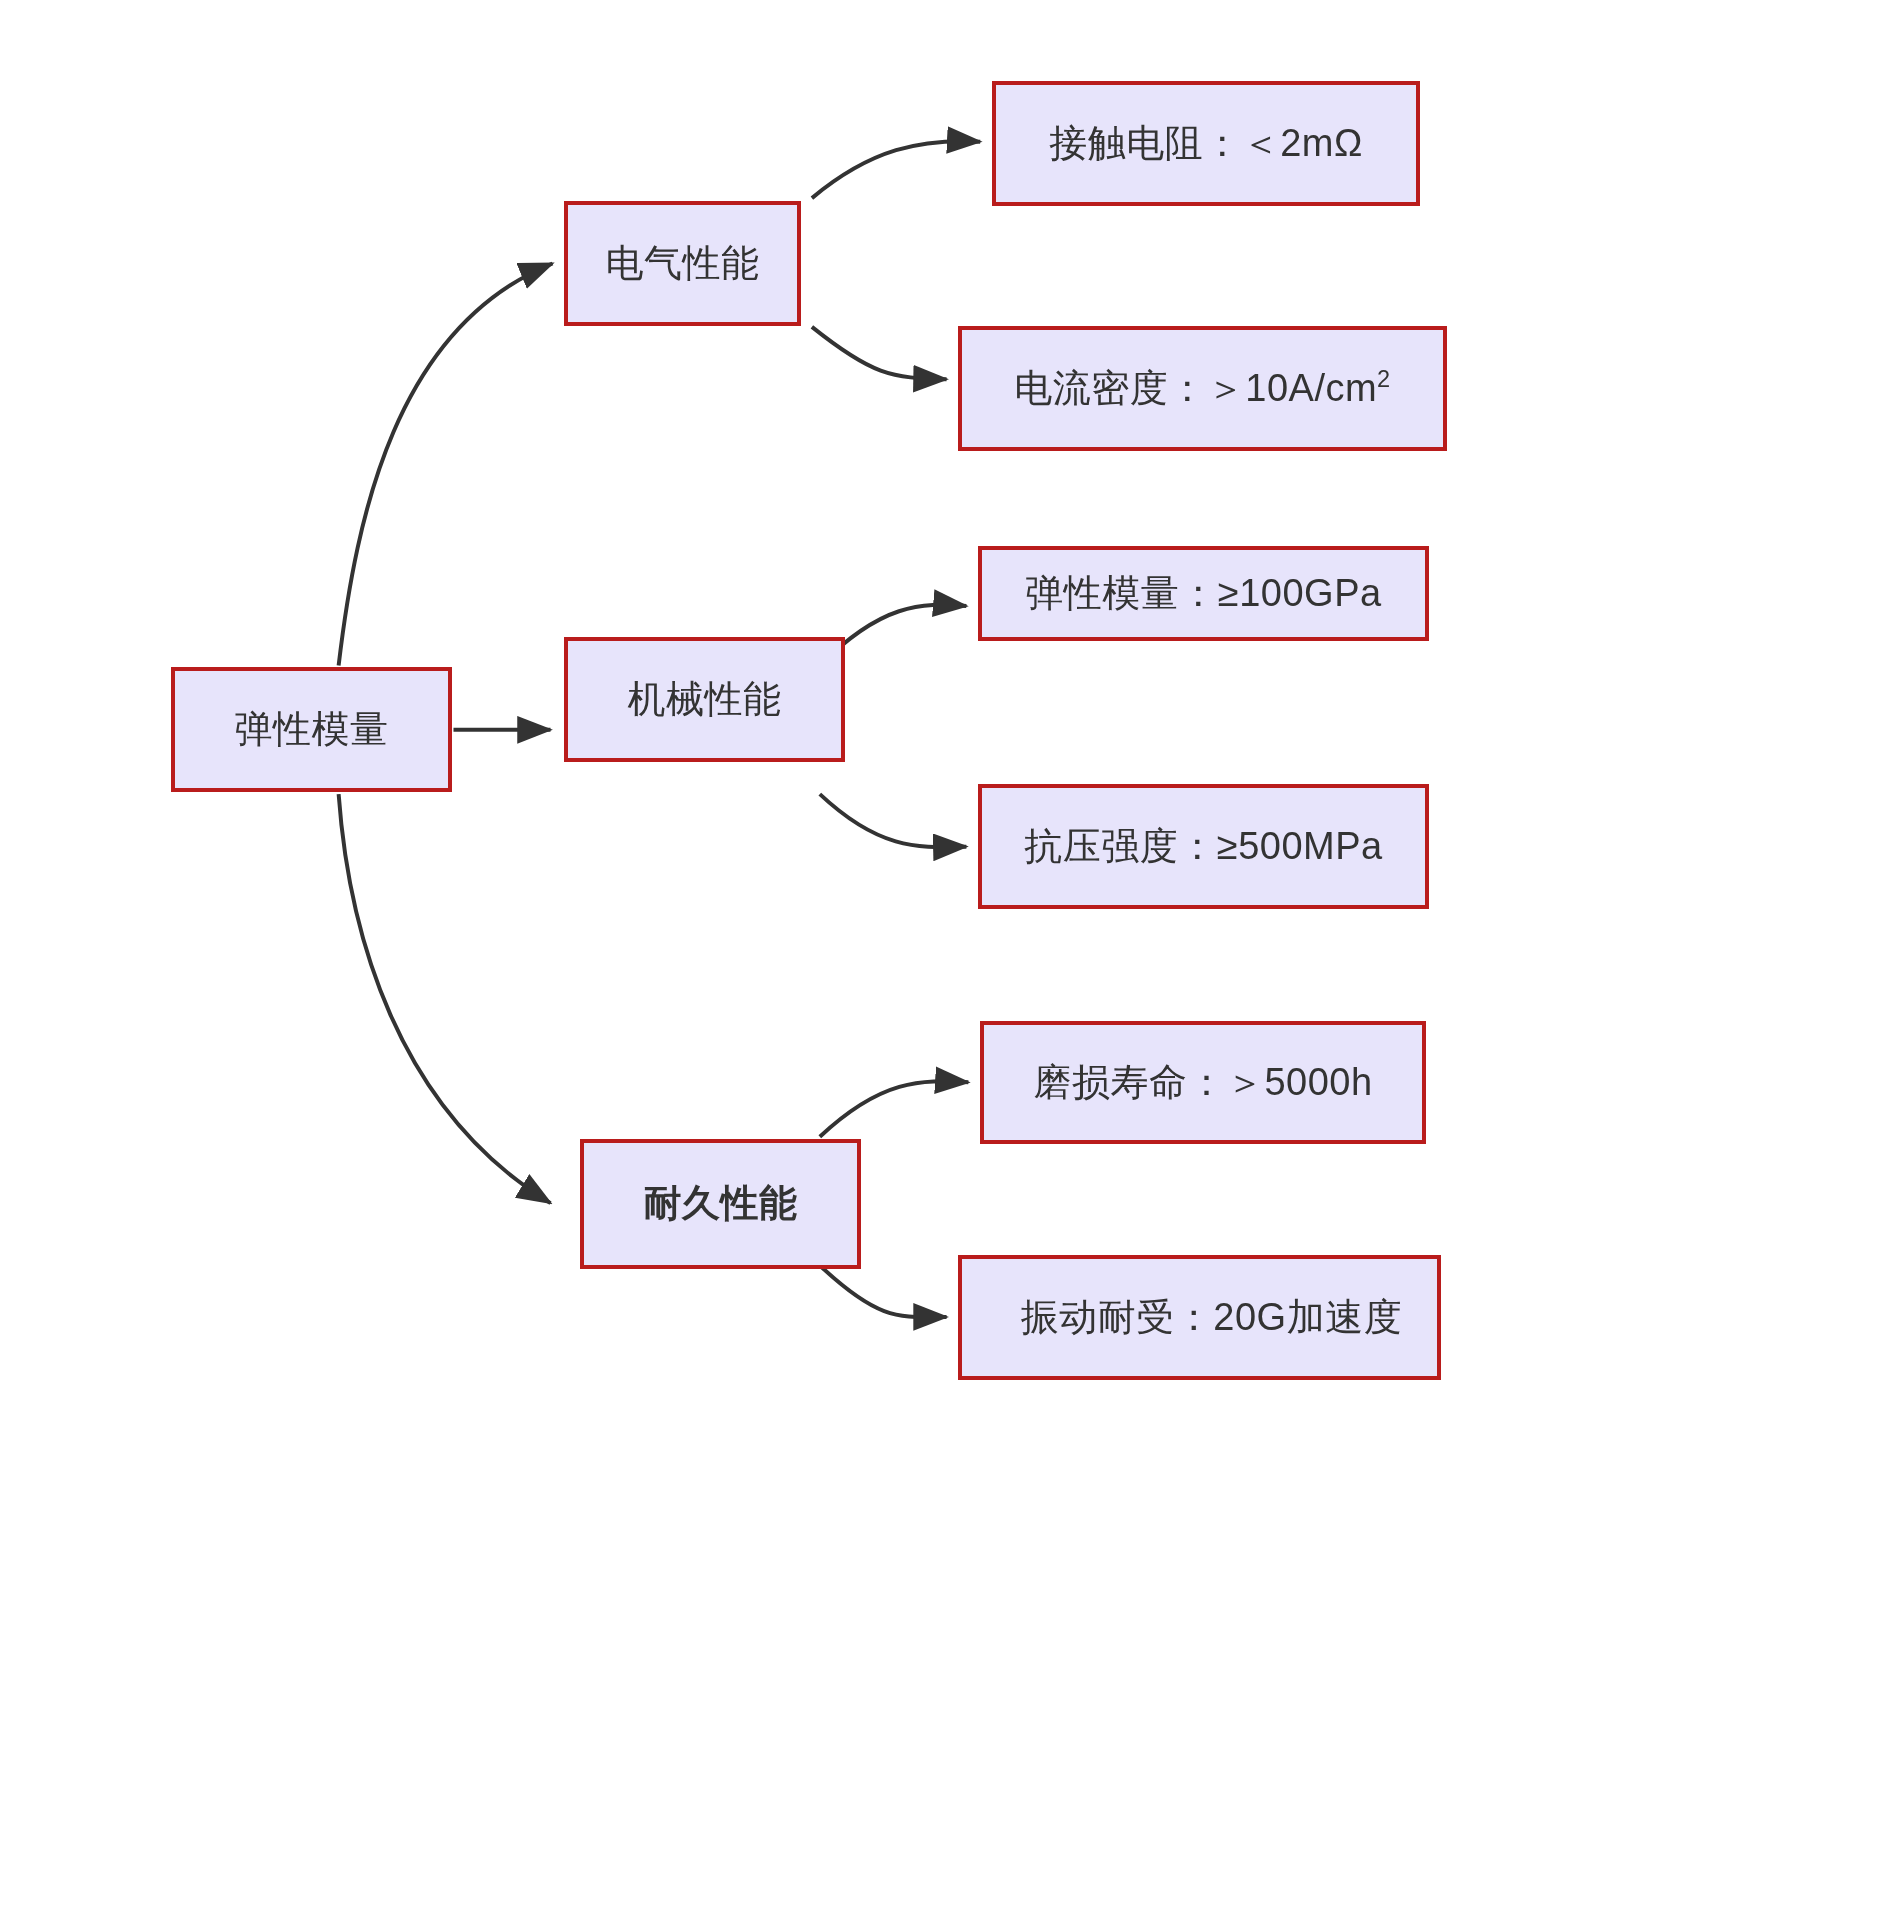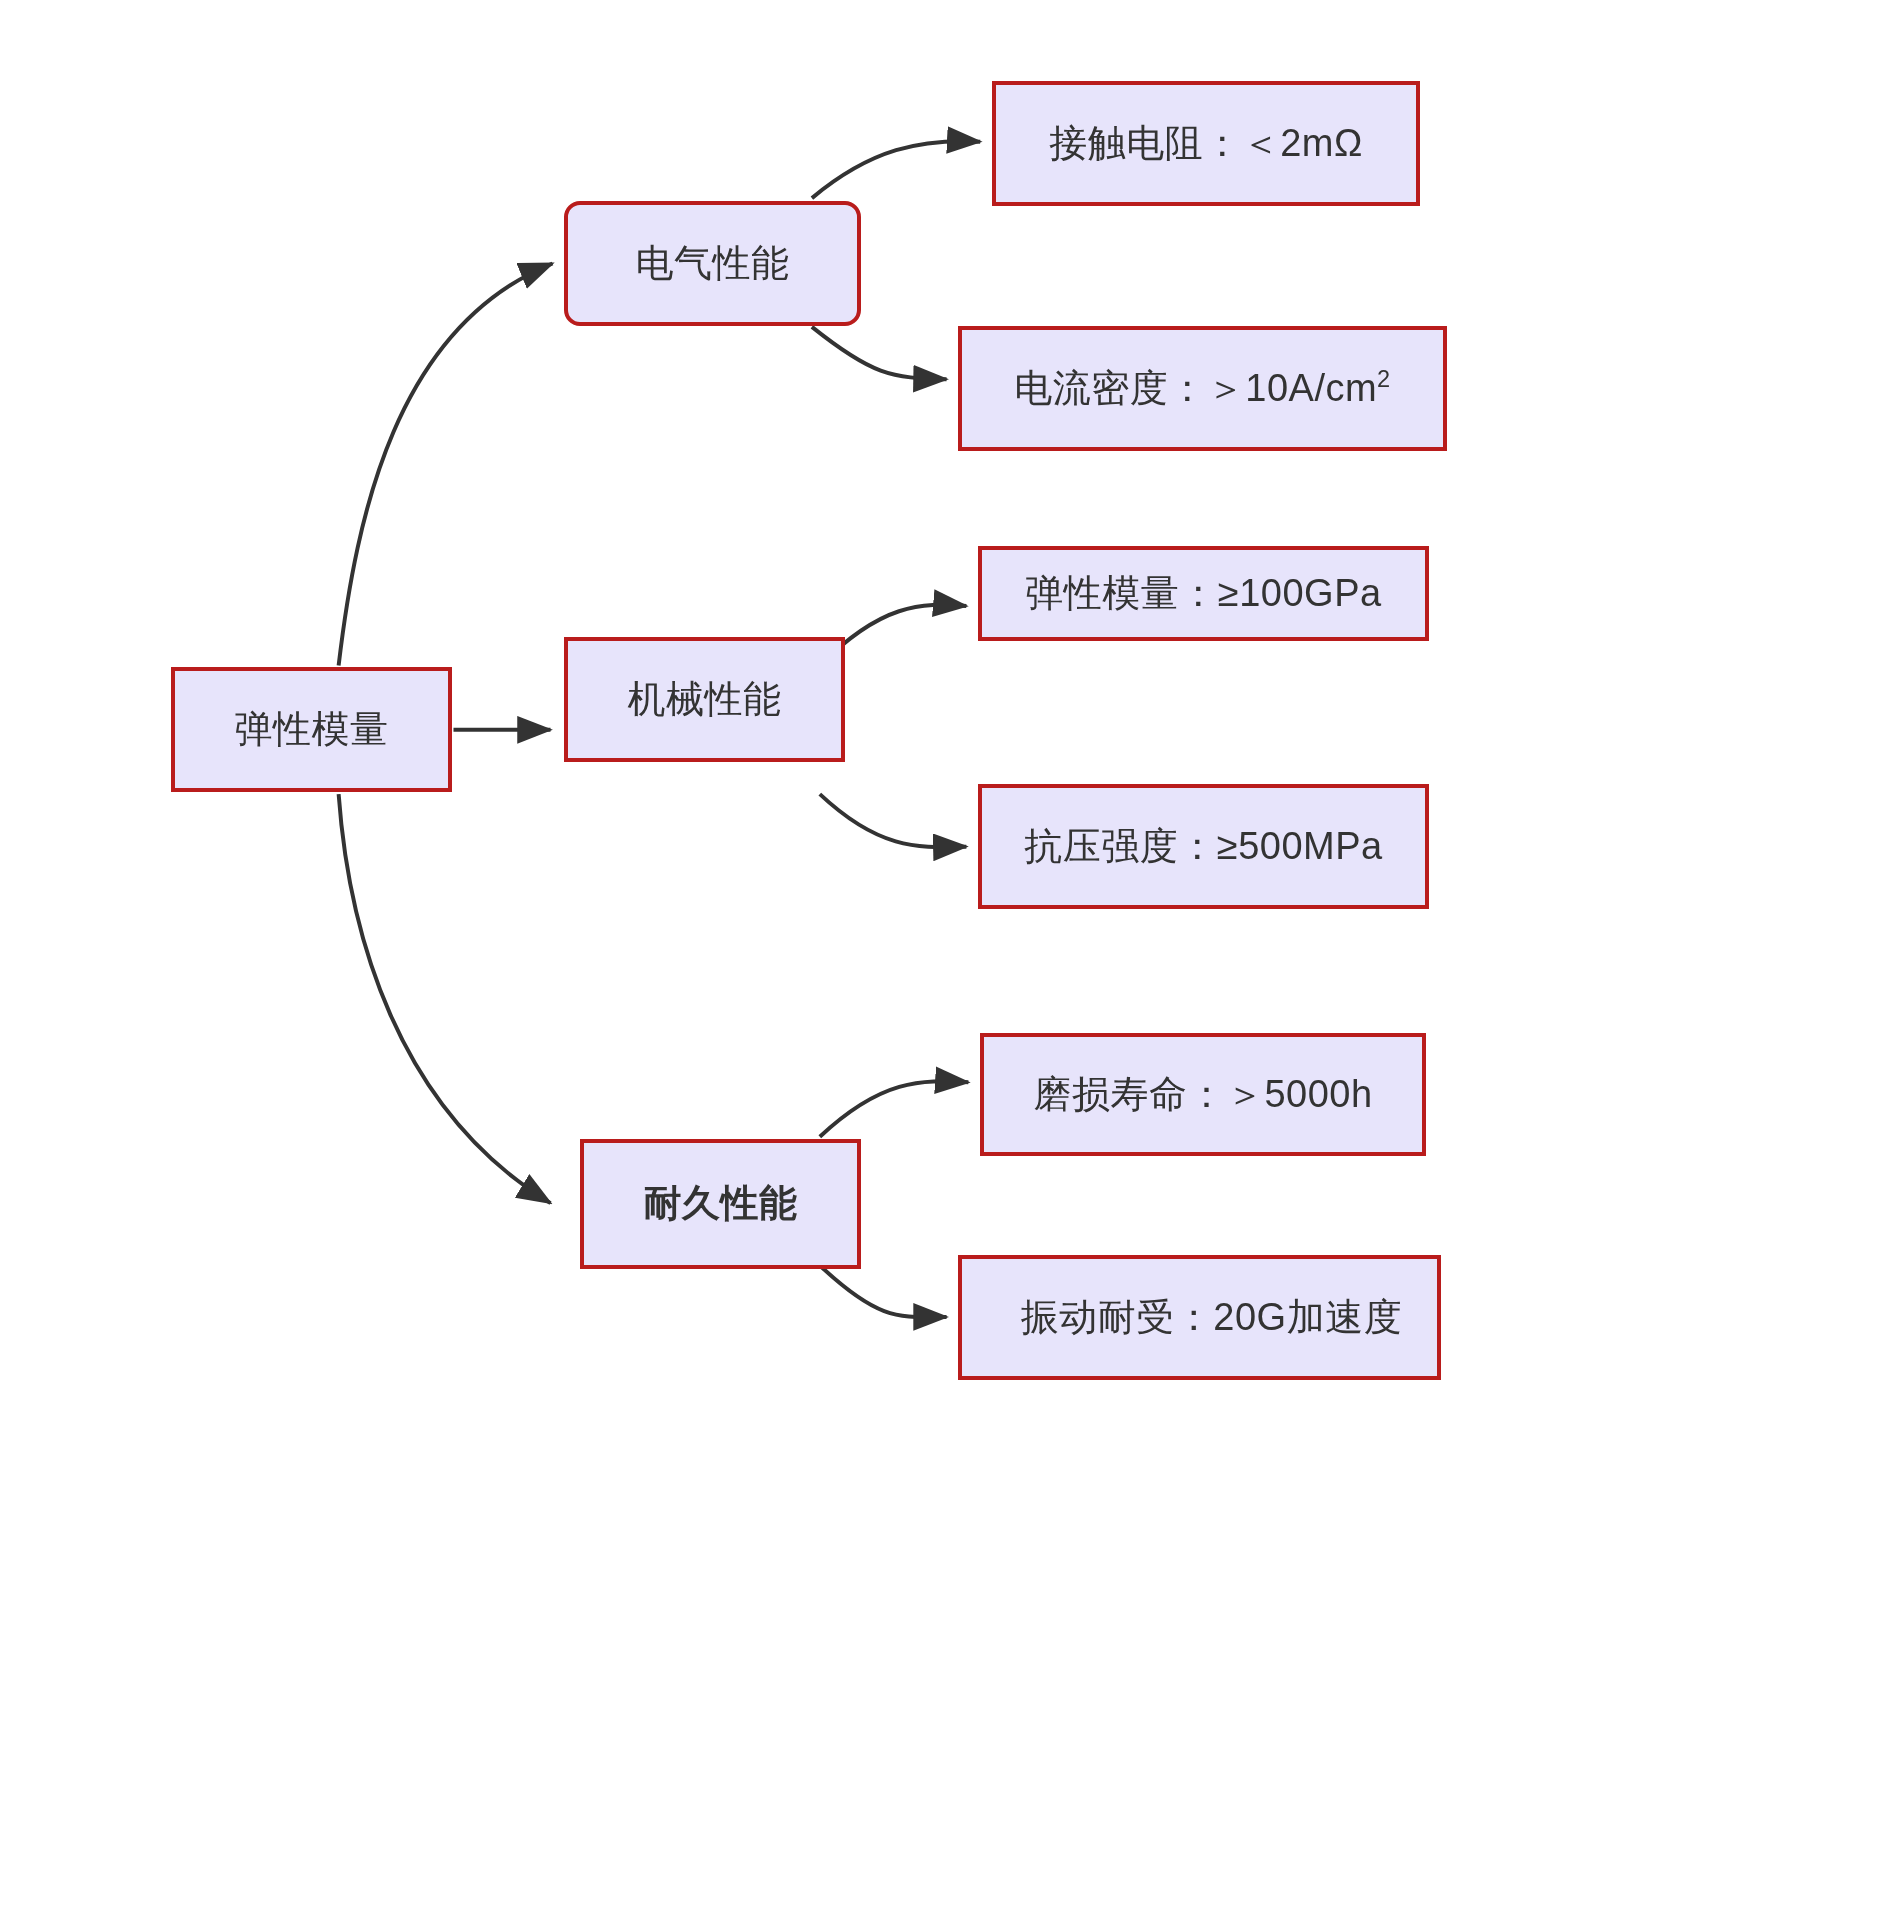--- a/index.html
+++ b/index.html
@@ -76,21 +76,21 @@
 
     <path d="M 828,1148 C 890,1090 930,1090 978,1093" fill="none" stroke="#333333" stroke-width="4" marker-end="url(#arrowhead)"></path>
 
     <path d="M 828,1278 C 890,1336 910,1330 956,1330" fill="none" stroke="#333333" stroke-width="4" marker-end="url(#arrowhead)"></path>
   </svg>
 
   <div class="node" style="left:171px; top:667px; width:281px; height:125px;">
     <span class="label">弹性模量</span>
   </div>
 
-  <div class="node" style="left:564px; top:201px; width:297px; height:125px;border-radius:16px;">
+  <div class="node" style="left:564px; top:201px; width:237px; height:125px;">
     <span class="label">电气性能</span>
   </div>
 
   <div class="node" style="left:992px; top:81px; width:428px; height:125px;">
     <span class="label">接触电阻：＜2mΩ</span>
   </div>
 
   <div class="node" style="left:958px; top:326px; width:489px; height:125px;">
     <span class="label"><span>电流密度：＞10A/cm</span><sup>2</sup></span>
   </div>
@@ -104,21 +104,21 @@
   </div>
 
   <div class="node" style="left:978px; top:784px; width:451px; height:125px;">
     <span class="label">抗压强度：≥500MPa</span>
   </div>
 
   <div class="node" style="left:580px; top:1139px; width:281px; height:130px;font-weight:bold;">
     <span class="label">耐久性能</span>
   </div>
 
-  <div class="node" style="left:980px; top:1021px; width:446px; height:123px;margin-top:12px;">
+  <div class="node" style="left:980px; top:1021px; width:446px; height:123px;">
     <span class="label">磨损寿命：＞5000h</span>
   </div>
 
   <div class="node" style="left:958px; top:1255px; width:483px; height:125px;padding-left:24px;">
     <span class="label">振动耐受：20G加速度</span>
   </div>
 
 </div>
 
 

